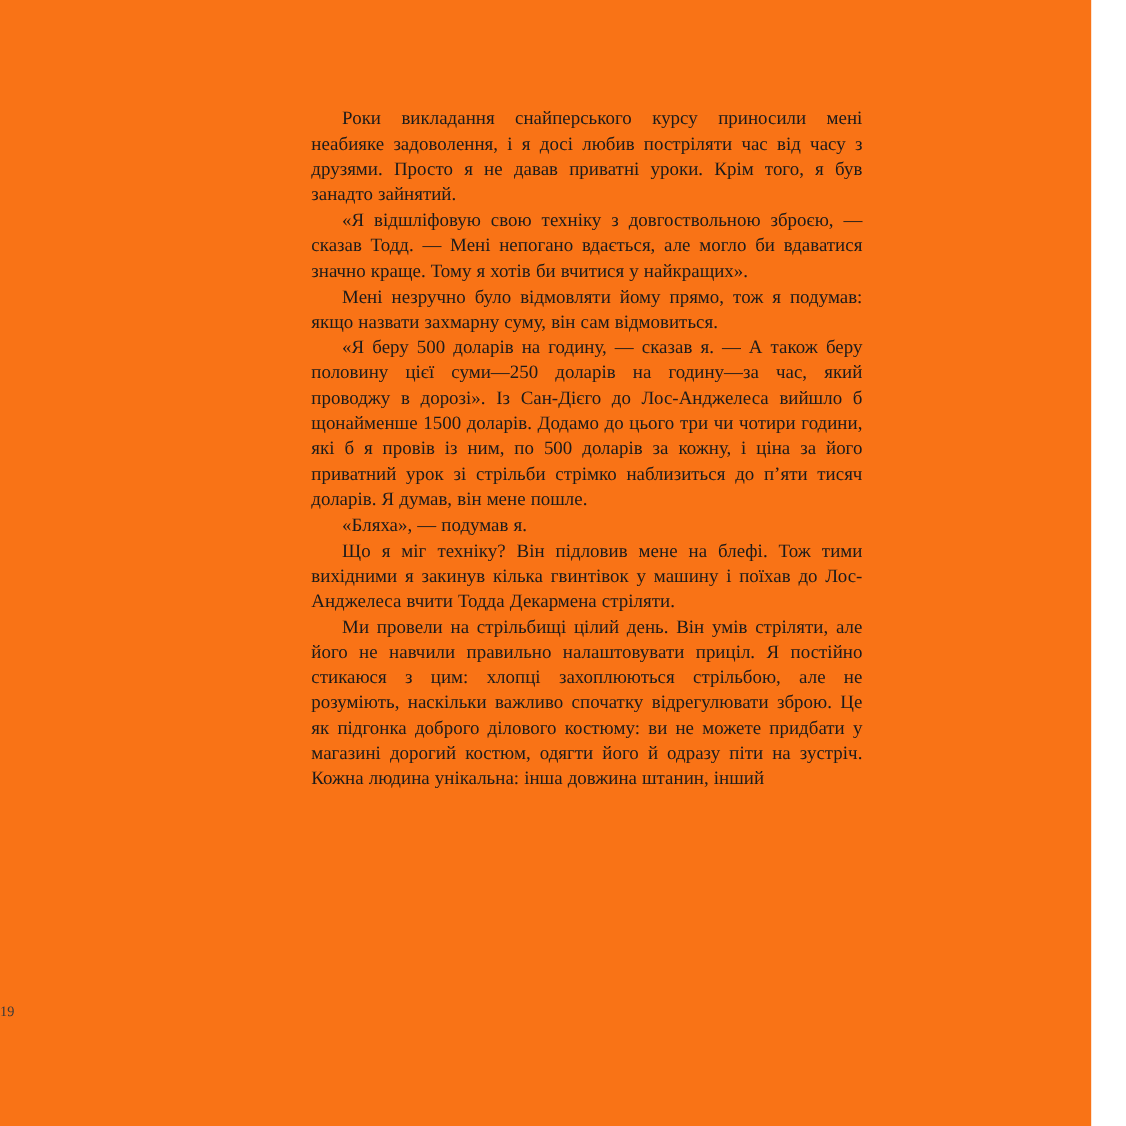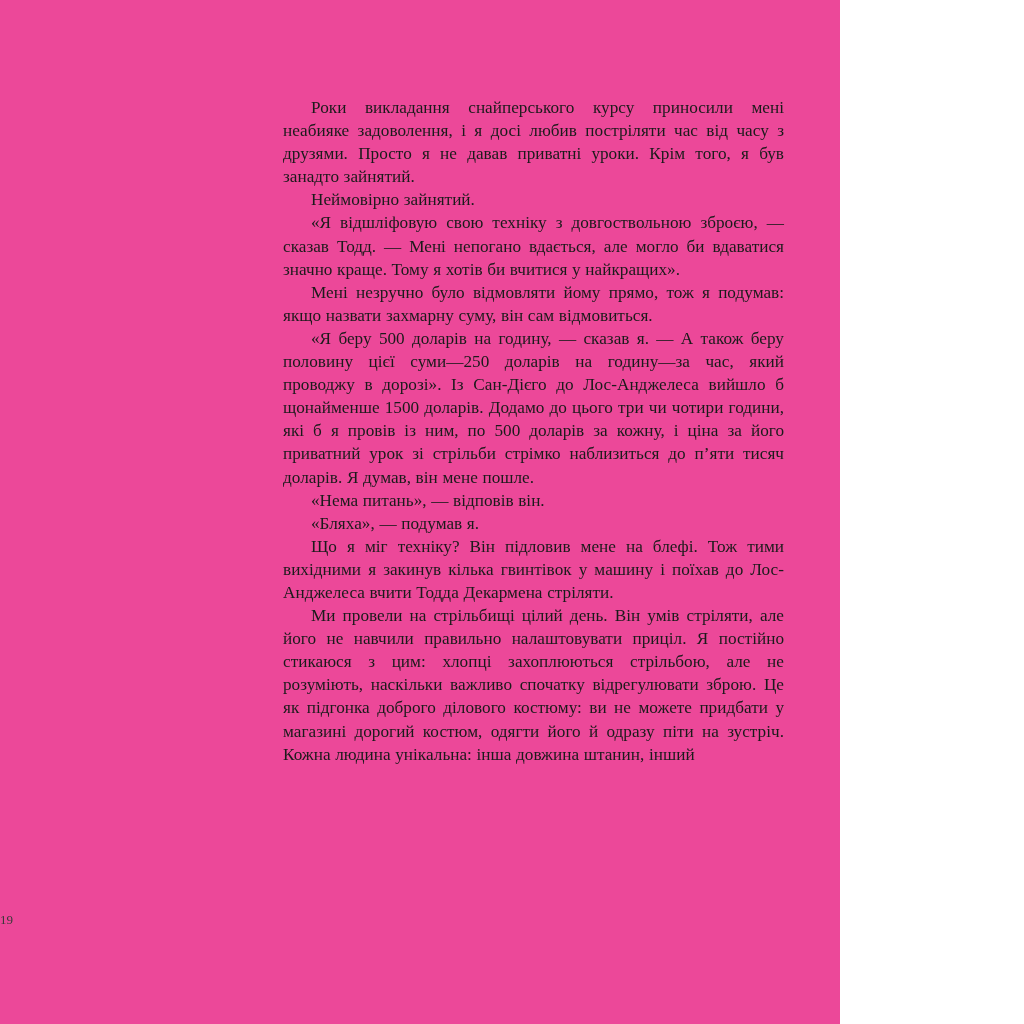--- a/index.html
+++ b/index.html
@@ -11,23 +11,23 @@
     width: 1024px;
     height: 1024px;
     background: #ffffff;
     font-family: "Liberation Serif", "DejaVu Serif", serif;
     color: #1b1b1b;
     overflow: hidden;
   }
 
   .page {
     position: relative;
-    width: 840px;
+    width: 992px;
     height: 1024px;
-    background: #ec4899;
+    background: #f97316;
   }
 
   
   .text-block {
     position: absolute;
     left: 283px;
     top: 96px;
     width: 501px;
   }
 
@@ -62,25 +62,23 @@
     font-family: "Liberation Serif", "DejaVu Serif", serif;
   }
 </style>
 </head>
 <body>
 
 <div class="page">
 
   <div class="text-block">
     <p class="para">Роки викладання снайперського курсу приносили мені неабияке задоволення, і я досі любив постріляти час від часу з друзями. Просто я не давав приватні уроки. Крім того, я був занадто зайнятий.</p>
-    <p class="para">Неймовірно зайнятий.</p>
     <p class="para">«Я відшліфовую свою техніку з довгоствольною зброєю, — сказав Тодд. — Мені непогано вдається, але могло би вдаватися значно краще. Тому я хотів би вчитися у найкращих».</p>
     <p class="para">Мені незручно було відмовляти йому прямо, тож я подумав: якщо назвати захмарну суму, він сам відмовиться.</p>
     <p class="para">«Я беру 500 доларів на годину, — сказав я. — А також беру половину цієї суми—250 доларів на годину—за час, який проводжу в дорозі». Із Сан-Дієго до Лос-Анджелеса вийшло б щонайменше 1500 доларів. Додамо до цього три чи чотири години, які б я провів із ним, по 500 доларів за кожну, і ціна за його приватний урок зі стрільби стрімко наблизиться до п’яти тисяч доларів. Я думав, він мене пошле.</p>
-    <p class="para">«Нема питань», — відповів він.</p>
     <p class="para">«Бляха», — подумав я.</p>
     <p class="para">Що я міг техніку? Він підловив мене на блефі. Тож тими вихідними я закинув кілька гвинтівок у машину і поїхав до Лос-Анджелеса вчити Тодда Декармена стріляти.</p>
     <p class="para">Ми провели на стрільбищі цілий день. Він умів стріляти, але його не навчили правильно налаштовувати приціл. Я постійно стикаюся з цим: хлопці захоплюються стрільбою, але не розуміють, наскільки важливо спочатку відрегулювати зброю. Це як підгонка доброго ділового костюму: ви не можете придбати у магазині дорогий костюм, одягти його й одразу піти на зустріч. Кожна людина унікальна: інша довжина штанин, інший</p>
   </div>
 
   <div class="folio">19</div>
 
 </div>
 
 </body></html>

